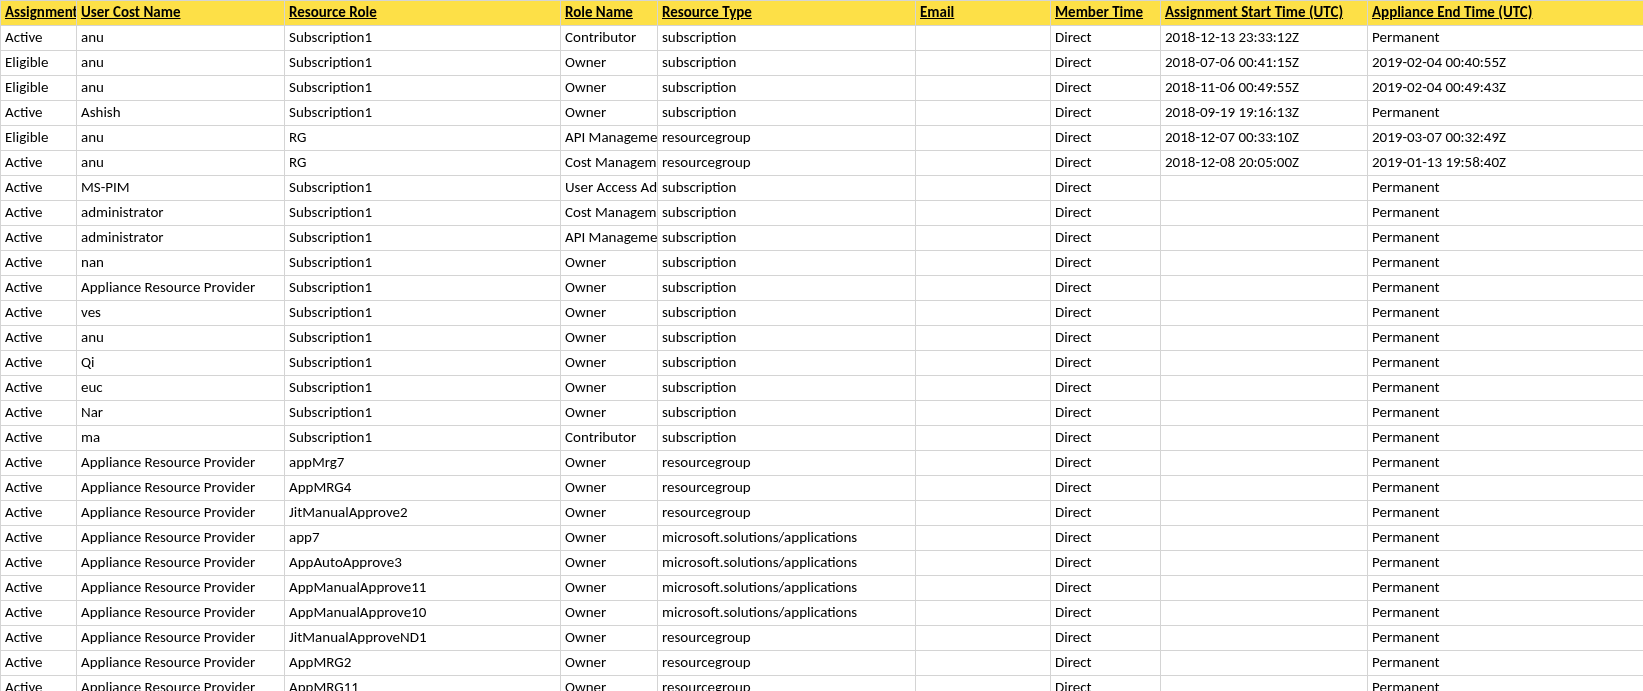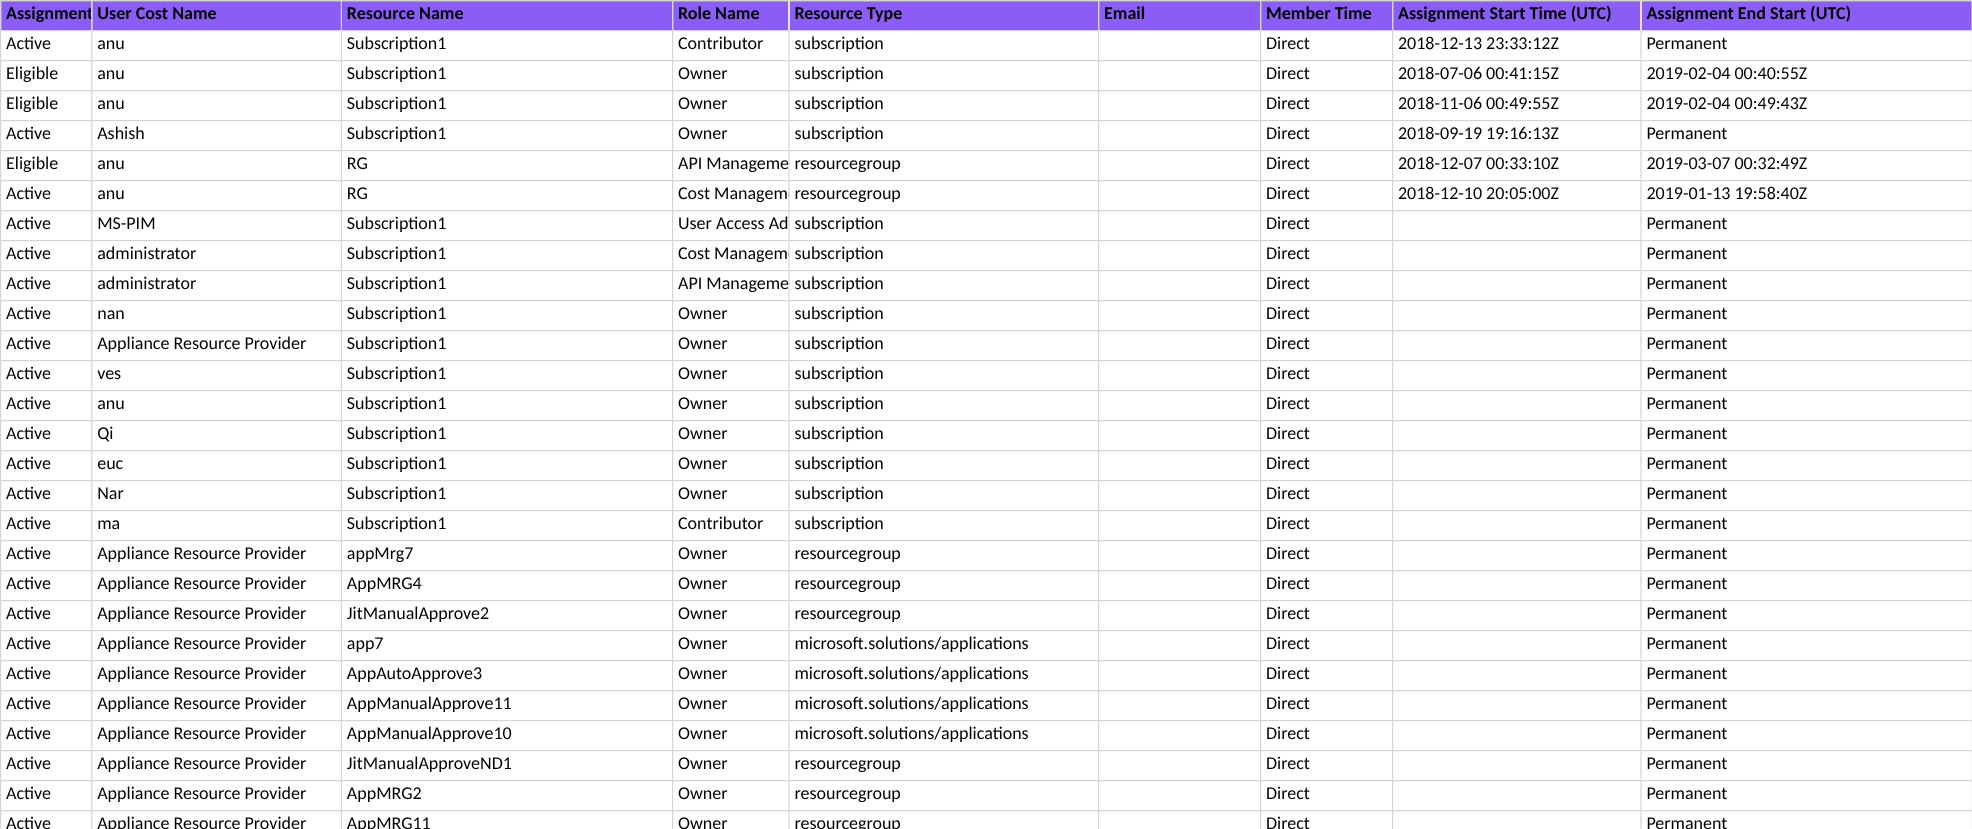--- a/index.html
+++ b/index.html
@@ -20,21 +20,22 @@
     padding:2px 4px 3px 4px;
     text-align:left;
     vertical-align:middle;
     white-space:nowrap;
     overflow:hidden;
     height:19px;
     line-height:19px;
   }
   th{
     font-weight:700;
-    background:#8b5cf6;
+    background:#fde047;
+    text-decoration:underline;
   }
   
   col.c0{width:76px;}
   col.c1{width:208px;}
   col.c2{width:276px;}
   col.c3{width:97px;}
   col.c4{width:258px;}
   col.c5{width:135px;}
   col.c6{width:110px;}
   col.c7{width:207px;}
@@ -52,27 +53,27 @@
       <col class="c4">
       <col class="c5">
       <col class="c6">
       <col class="c7">
       <col class="c8">
   </colgroup>
   <thead>
     <tr>
       <th>Assignment</th>
       <th>User Cost Name</th>
-      <th>Resource Name</th>
+      <th>Resource Role</th>
       <th>Role Name</th>
       <th>Resource Type</th>
       <th>Email</th>
       <th>Member Time</th>
       <th>Assignment Start Time (UTC)</th>
-      <th>Assignment End Start (UTC)</th>
+      <th>Appliance End Time (UTC)</th>
     </tr>
   </thead>
   <tbody id="tbody">
       <tr>
         <td>Active</td>
         <td>anu</td>
         <td>Subscription1</td>
         <td>Contributor</td>
         <td>subscription</td>
         <td></td>
@@ -125,21 +126,21 @@
         <td>2019-03-07 00:32:49Z</td>
       </tr>
       <tr>
         <td>Active</td>
         <td>anu</td>
         <td>RG</td>
         <td>Cost Management</td>
         <td>resourcegroup</td>
         <td></td>
         <td>Direct</td>
-        <td>2018-12-10 20:05:00Z</td>
+        <td>2018-12-08 20:05:00Z</td>
         <td>2019-01-13 19:58:40Z</td>
       </tr>
       <tr>
         <td>Active</td>
         <td>MS-PIM</td>
         <td>Subscription1</td>
         <td>User Access Administrator</td>
         <td>subscription</td>
         <td></td>
         <td>Direct</td>

